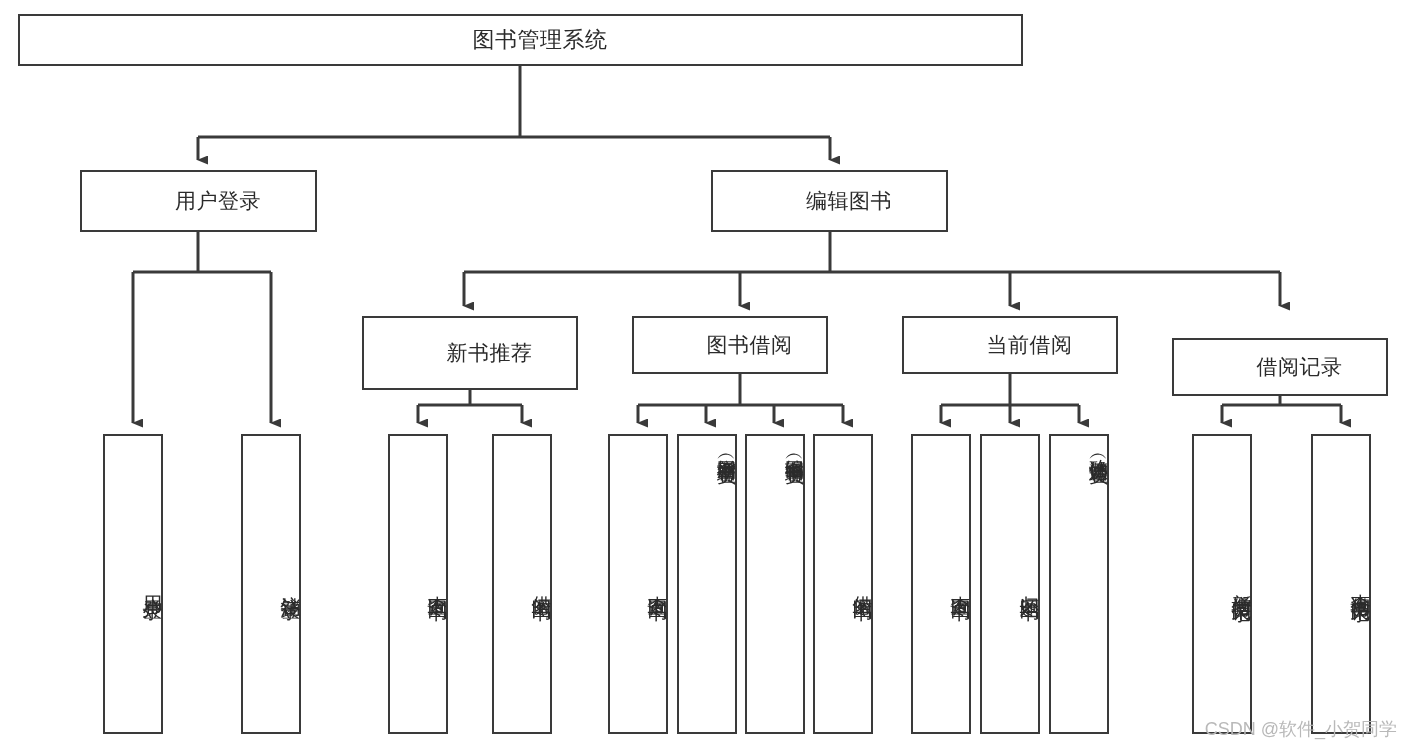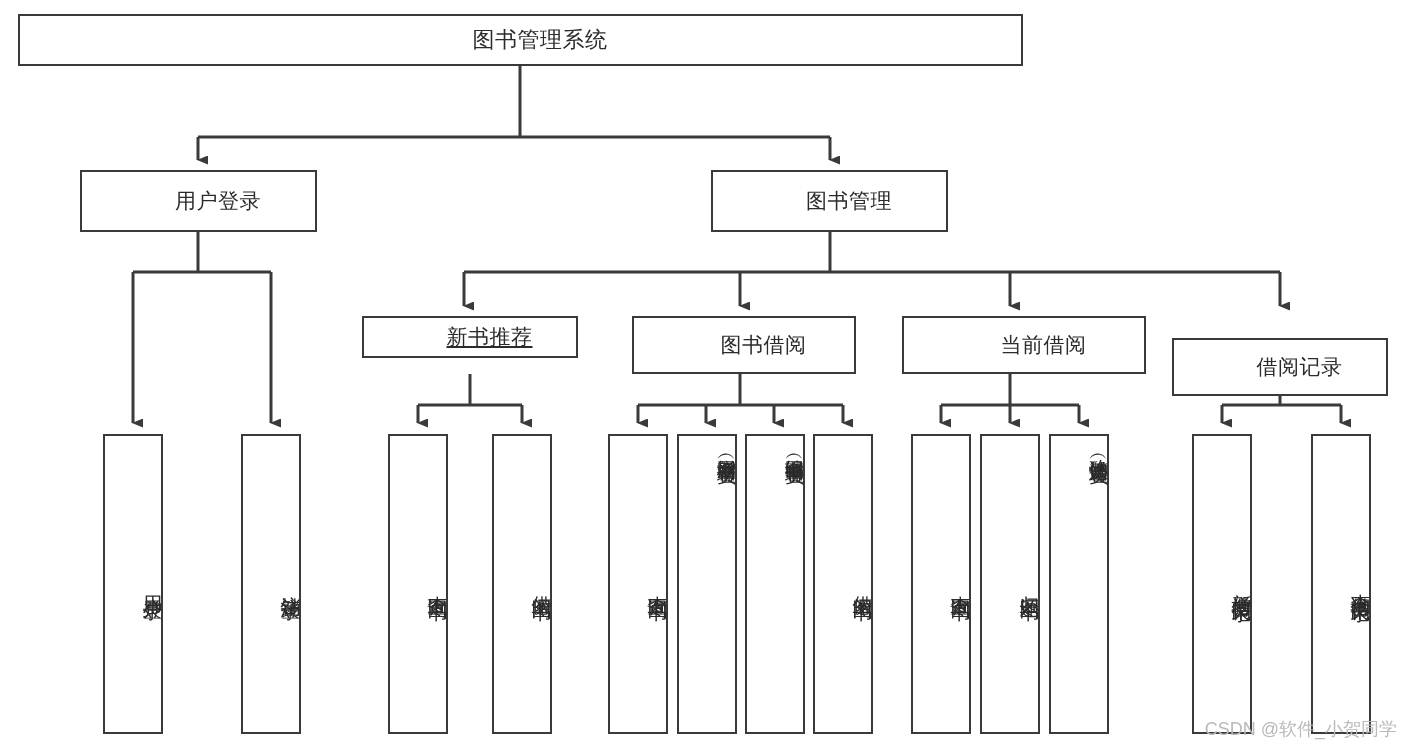--- a/index.html
+++ b/index.html
@@ -146,32 +146,32 @@
 
   <div class="node horiz root" style="left:18px; top:14px; width:1005px; height:52px;">
     <span class="label">图书管理系统</span>
   </div>
 
   <div class="node horiz" style="left:80px; top:170px; width:237px; height:62px;">
     <span class="label">用户登录</span>
   </div>
 
   <div class="node horiz" style="left:711px; top:170px; width:237px; height:62px;">
-    <span class="label">图书管理</span>
-  </div>
-
-  <div class="node horiz" style="left:362px; top:316px; width:216px; height:42px;text-decoration:underline;">
+    <span class="label">编辑图书</span>
+  </div>
+
+  <div class="node horiz" style="left:362px; top:316px; width:216px; height:74px;">
     <span class="label">新书推荐</span>
   </div>
 
-  <div class="node horiz" style="left:632px; top:316px; width:224px; height:58px;">
+  <div class="node horiz" style="left:632px; top:316px; width:196px; height:58px;">
     <span class="label">图书借阅</span>
   </div>
 
-  <div class="node horiz" style="left:902px; top:316px; width:244px; height:58px;">
+  <div class="node horiz" style="left:902px; top:316px; width:216px; height:58px;">
     <span class="label">当前借阅</span>
   </div>
 
   <div class="node horiz" style="left:1172px; top:316px; width:216px; height:58px;margin-top:22px;">
     <span class="label">借阅记录</span>
   </div>
 
   <div class="node vert mid" style="left:103px; top:434px; width:60px; height:300px;">
     <span class="label">用户登录</span>
   </div>

